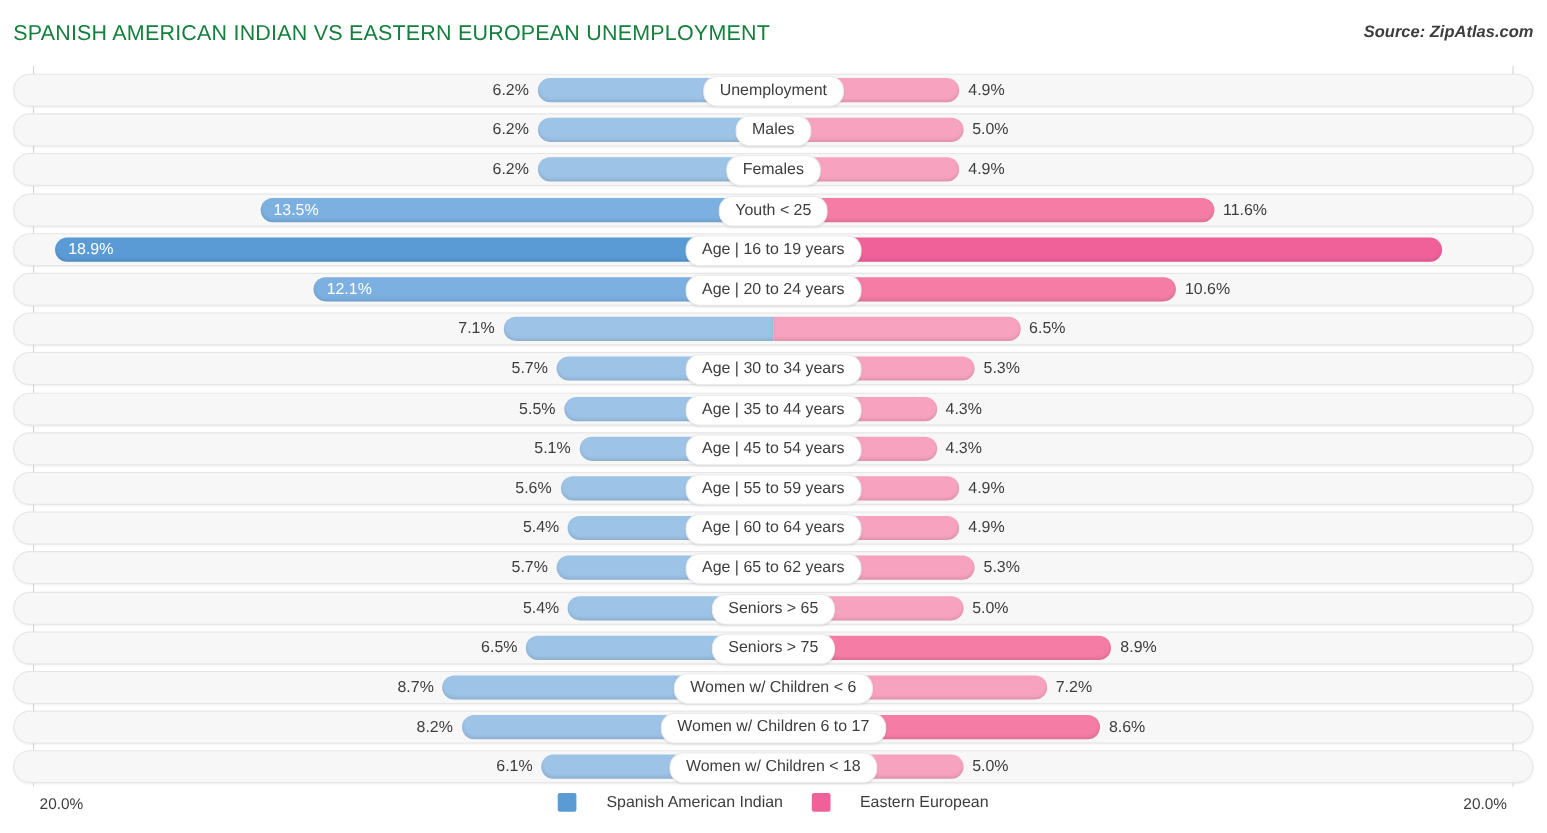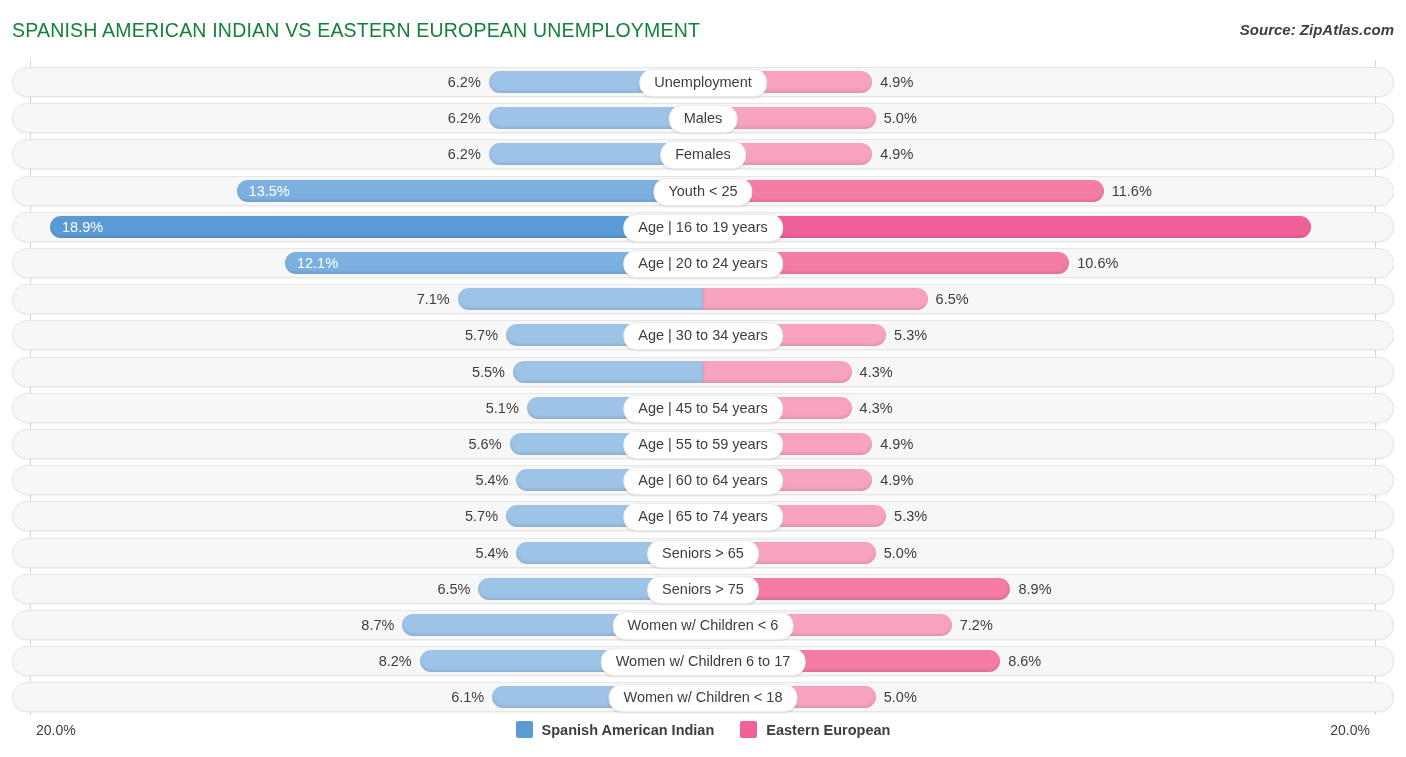--- a/index.html
+++ b/index.html
@@ -83,21 +83,21 @@
   .axis-tick{
     position:absolute;top:7px;font-size:14px;color:#3d3d3d;white-space:nowrap;
   }
   .tick-left{left:36px;}
   .tick-right{right:36px;}
 
   .legend{
     position:absolute;left:0;top:6px;width:1406px;
     display:flex;justify-content:center;align-items:center;gap:26px;
   }
-  .legend-item{display:flex;align-items:center;gap:9px;font-weight:bold;}
+  .legend-item{display:flex;align-items:center;gap:27px;}
   .swatch{width:17px;height:17px;border-radius:2px;display:block;}
   .legend-text{font-size:14.5px;color:#3d3d3d;white-space:nowrap;}
 </style>
 </head>
 <body>
 
 <div id="chart-root">
 
   <div class="header">
     <div class="chart-title">SPANISH AMERICAN INDIAN VS EASTERN EUROPEAN UNEMPLOYMENT</div>
@@ -169,20 +169,21 @@
         <div class="val val-left" style="right: 895.935px;">5.7%</div>
         <div class="val val-right" style="left: 882.115px;">5.3%</div>
         <div class="center-label">Age | 30 to 34 years</div>
       </div>
       <div class="row" style="top: 296.6px;">
         <div class="track"></div>
         <div class="bar bar-left" style="width: 190.025px; background: rgb(157, 195, 230);"></div>
         <div class="bar bar-right" style="width: 148.565px; background: rgb(247, 163, 192);"></div>
         <div class="val val-left" style="right: 889.025px;">5.5%</div>
         <div class="val val-right" style="left: 847.565px;">4.3%</div>
+        <div class="center-label">Age | 35 to 44 years</div>
       </div>
       <div class="row" style="top: 332.8px;">
         <div class="track"></div>
         <div class="bar bar-left" style="width: 176.205px; background: rgb(157, 195, 230);"></div>
         <div class="bar bar-right" style="width: 148.565px; background: rgb(247, 163, 192);"></div>
         <div class="val val-left" style="right: 875.205px;">5.1%</div>
         <div class="val val-right" style="left: 847.565px;">4.3%</div>
         <div class="center-label">Age | 45 to 54 years</div>
       </div>
       <div class="row" style="top: 369px;">
@@ -200,21 +201,21 @@
         <div class="val val-left" style="right: 885.57px;">5.4%</div>
         <div class="val val-right" style="left: 868.295px;">4.9%</div>
         <div class="center-label">Age | 60 to 64 years</div>
       </div>
       <div class="row" style="top: 441.4px;">
         <div class="track"></div>
         <div class="bar bar-left" style="width: 196.935px; background: rgb(157, 195, 230);"></div>
         <div class="bar bar-right" style="width: 183.115px; background: rgb(247, 163, 192);"></div>
         <div class="val val-left" style="right: 895.935px;">5.7%</div>
         <div class="val val-right" style="left: 882.115px;">5.3%</div>
-        <div class="center-label">Age | 65 to 74 years</div>
+        <div class="center-label">Age | 65 to 62 years</div>
       </div>
       <div class="row" style="top: 477.6px;">
         <div class="track"></div>
         <div class="bar bar-left" style="width: 186.57px; background: rgb(157, 195, 230);"></div>
         <div class="bar bar-right" style="width: 172.75px; background: rgb(247, 163, 192);"></div>
         <div class="val val-left" style="right: 885.57px;">5.4%</div>
         <div class="val val-right" style="left: 871.75px;">5.0%</div>
         <div class="center-label">Seniors &gt; 65</div>
       </div>
       <div class="row" style="top: 513.8px;">

